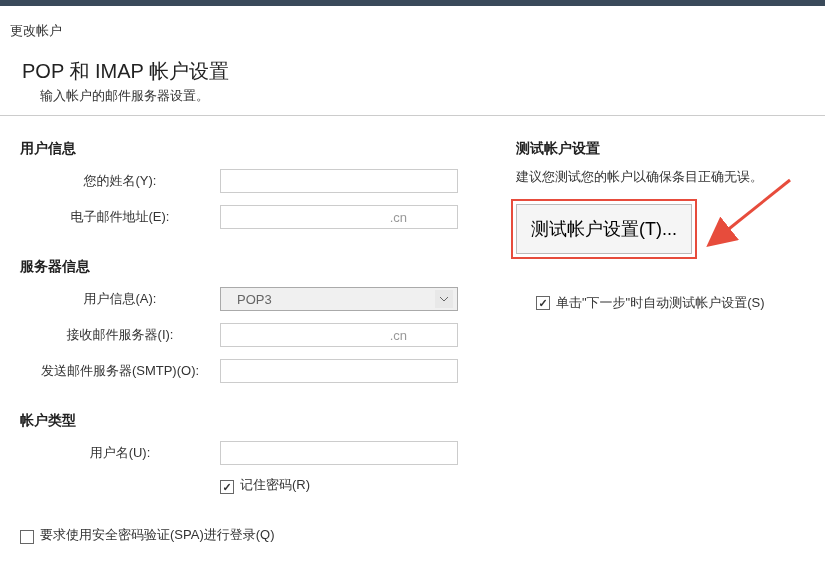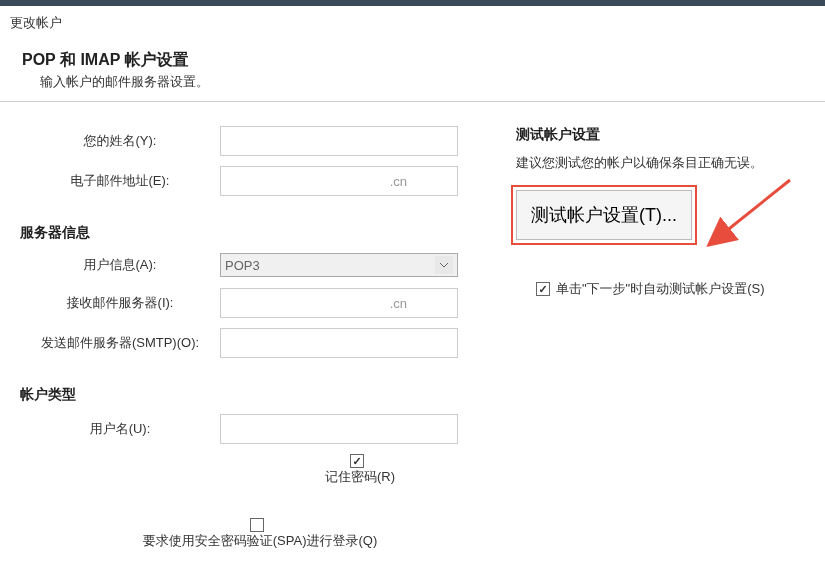--- a/index.html
+++ b/index.html
@@ -17,31 +17,32 @@
       overflow: hidden;
       position: relative;
     }
     .title-bar {
       background: #3a4a5a;
       height: 6px;
       width: 100%;
     }
     .header {
       padding: 8px 10px 18px 10px;
+      margin-top: 8px;
     }
     .header-title {
       font-size: 13px;
       color: #333;
     }
     .sub-header {
       padding: 0 0 10px 22px;
     }
     .sub-header-title {
-      font-weight: bold;
-      font-size: 16px;
+      font-weight: normal;
+      font-size: 20px;
       color: #222;
     }
     .sub-header-desc {
       font-size: 13px;
       color: #333;
       padding-left: 18px;
       padding-top: 2px;
     }
     .divider {
       border-top: 1px solid #ccc;
@@ -73,50 +74,49 @@
     .form-label {
       width: 200px;
       font-size: 13px;
       color: #333;
       text-align: center;
     }
     .form-input {
       width: 238px;
       height: 24px;
       border: 1px solid #ccc;
-      padding: 14px 6px;
+      padding: 0 6px;
       font-size: 13px;
       background: #fff;
       color: #999;
     }
     .form-select {
       width: 238px;
       height: 24px;
       border: 1px solid #aaa;
       background: #f0f0f0;
       display: flex;
       align-items: center;
       justify-content: space-between;
-      padding: 0 4px 0 4px;
+      padding: 0 4px 0 16px;
       color: #666;
       font-size: 13px;
     }
     .select-arrow {
       width: 18px;
       height: 18px;
       background: #e8e8e8;
       display: flex;
       align-items: center;
       justify-content: center;
     }
     .checkbox-row {
       display: flex;
-      align-items: center;
+      align-items: flex-end;
       margin-bottom: 10px;
-      flex-direction: column;
     }
     .checkbox-row.centered {
       padding-left: 200px;
     }
     .checkbox {
       width: 14px;
       height: 14px;
       border: 1px solid #666;
       margin-right: 6px;
       display: inline-flex;
@@ -174,20 +174,21 @@
 <div class="sub-header">
   <div class="sub-header-title">POP 和 IMAP 帐户设置</div>
   <div class="sub-header-desc">输入帐户的邮件服务器设置。</div>
 </div>
 
 <div class="divider"></div>
 
 <div class="content">
   <div class="left-col">
 
+    <div class="section-title">用户信息</div>
 
     <div class="form-row">
       <div class="form-label">您的姓名(Y):</div>
       <input class="form-input" value="" style="">
     </div>
 
     <div class="form-row">
       <div class="form-label">电子邮件地址(E):</div>
       <input class="form-input" style="text-align: right; padding-right: 50px;" value=".cn">
     </div>

